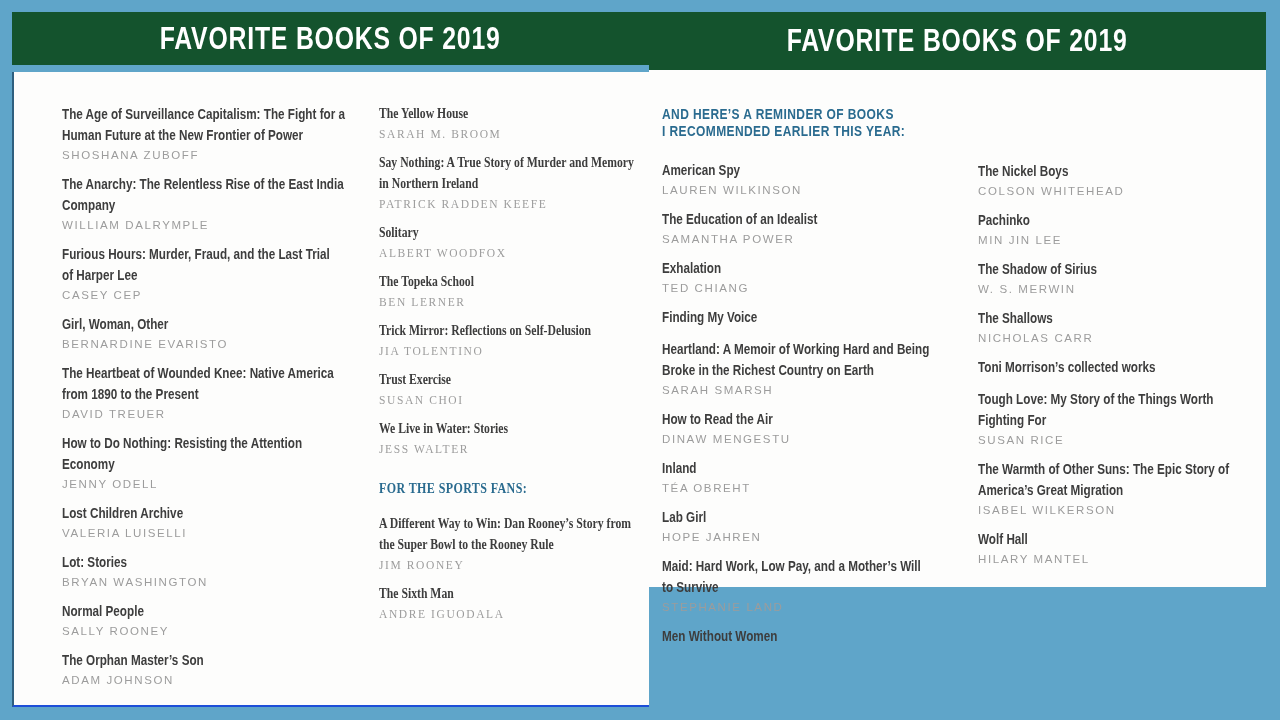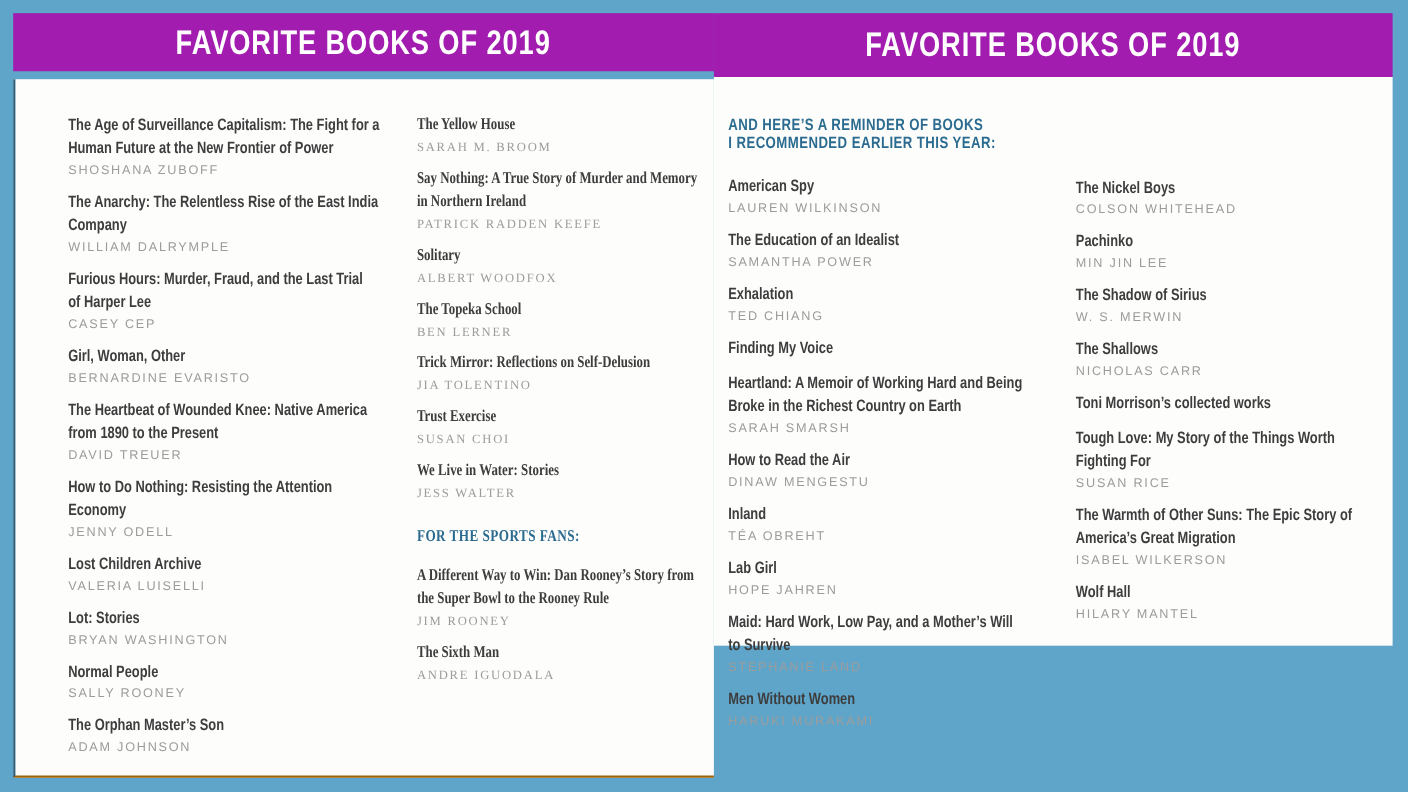--- a/index.html
+++ b/index.html
@@ -4,30 +4,30 @@
 <style>
   html,body{margin:0;padding:0;}
   body{
     width:1280px;height:720px;position:relative;overflow:hidden;
     background:#5FA5C9;
     font-family:"Liberation Sans","DejaVu Sans",sans-serif;
   }
   .panel{position:absolute;top:12px;}
   .panel-left{left:12px;width:637px;height:695px;}
   .panel-right{left:649px;width:617px;height:695px;}
-  .header-bar{background:#a21caf;display:flex;align-items:center;justify-content:center;}
+  .header-bar{background:#14532d;display:flex;align-items:center;justify-content:center;}
   .panel-left .header-bar{height:53px;}
   .panel-right .header-bar{height:58px;}
   .header-text{
     color:#FFFFFF;font-weight:bold;font-size:31px;letter-spacing:1px;
     white-space:nowrap;transform:scaleX(0.8);transform-origin:50% 50%;
   }
   .strip{height:7px;background:#5FA5C9;}
   .body{position:relative;background:#FDFDFC;}
-  .panel-left .body{height:635px;border-left:2px solid #2E5F7E;border-bottom:2px solid #a16207;box-sizing:border-box;}
+  .panel-left .body{height:635px;border-left:2px solid #2E5F7E;border-bottom:2px solid #1d4ed8;box-sizing:border-box;}
   .panel-right .body{height:517px;}
   .col{position:absolute;}
   .col-l1{left:48px;top:31px;width:300px;}
   .col-l2{left:365px;top:31px;width:272px;font-family:Liberation Serif, serif;}
   .col-r1{left:13px;top:35px;width:290px;}
   .col-r2{left:329px;top:90px;width:280px;}
   .book{margin-bottom:11px;}
   .book-title{font-weight:bold;font-size:15px;line-height:21px;color:#3D3D3D;}
   .book-title.clipped{width:272px;overflow:hidden;}
   .tline{display:block;white-space:nowrap;transform:scaleX(0.78);transform-origin:0 50%;}
@@ -249,21 +249,20 @@
             <div class="book-title">
               <span class="tline">Maid: Hard Work, Low Pay, and a Mother’s Will</span>
               <span class="tline">to Survive</span>
             </div>
             <div class="book-author">STEPHANIE LAND</div>
           </div>
           <div class="book">
             <div class="book-title">
               <span class="tline">Men Without Women</span>
             </div>
-            <div class="book-author">HARUKI MURAKAMI</div>
           </div>
         </div>
     </div>
     <div class="col col-r2">
       <div>
           <div class="book">
             <div class="book-title">
               <span class="tline">The Nickel Boys</span>
             </div>
             <div class="book-author">COLSON WHITEHEAD</div>

